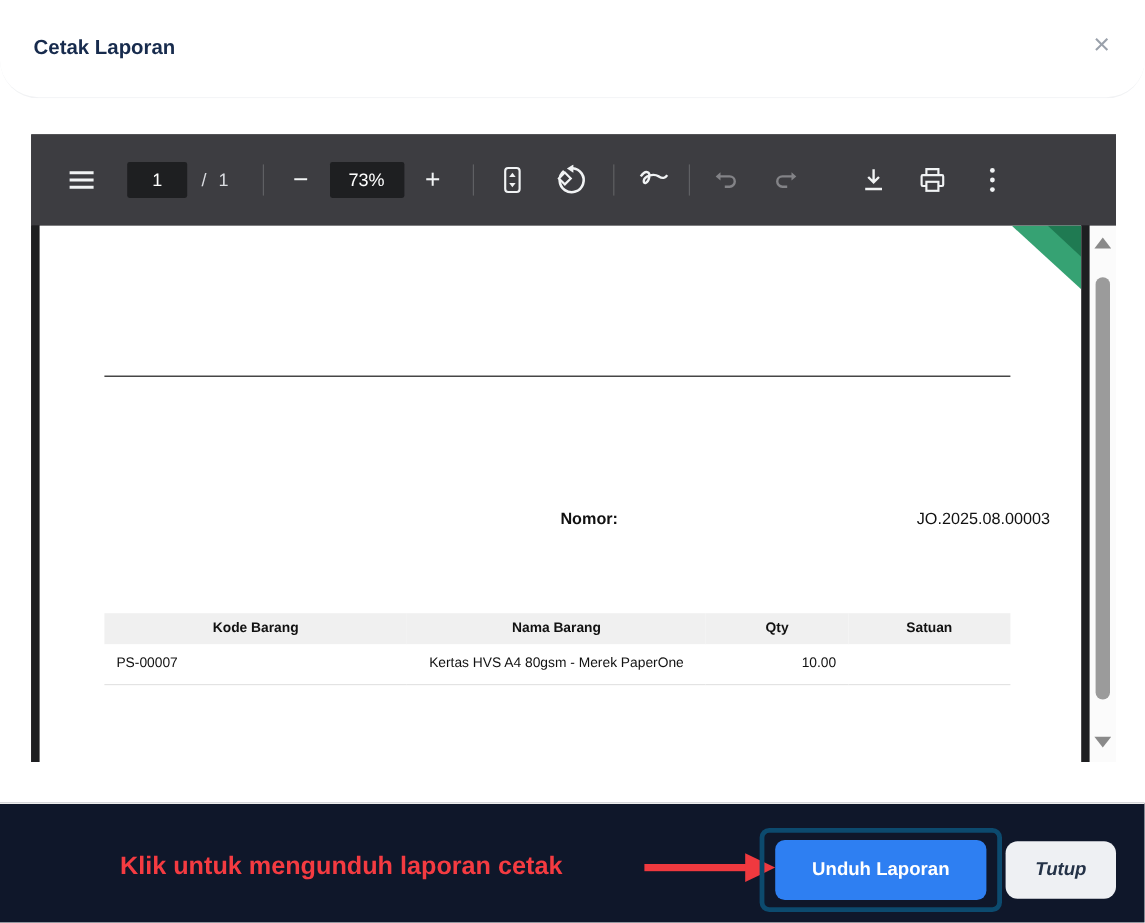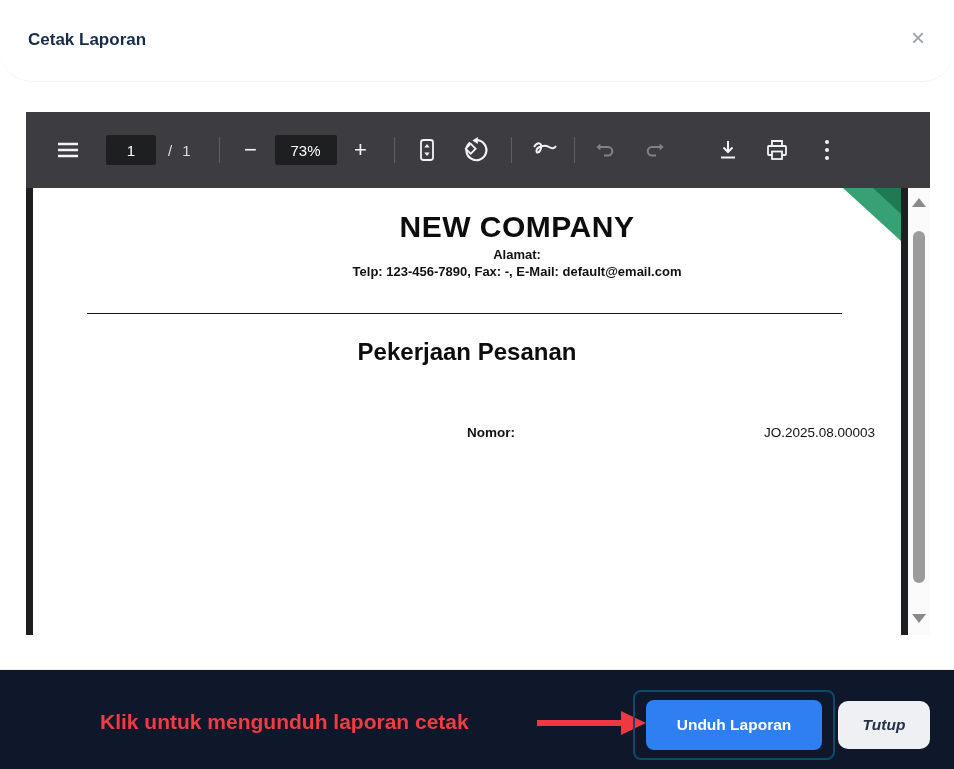--- a/index.html
+++ b/index.html
@@ -59,21 +59,21 @@
   .tri-up { width:0; height:0; border-left:7px solid transparent; border-right:7px solid transparent; border-bottom:9px solid #8a8a8a; }
   .tri-down { width:0; height:0; border-left:7px solid transparent; border-right:7px solid transparent; border-top:9px solid #8a8a8a; }
   .sb-thumb { position:absolute; left:5px; top:43px; width:12px; height:352px; background:#9b9b9b; border-radius:7px; cursor:pointer; }
 
   
   .modal-footer { position:absolute; left:0; top:669px; width:100%; height:100px; background:#0f172a; border-top:1px solid #ededed; }
   .annot-text { position:absolute; left:100px; top:40px; font-size:21px; font-weight:bold; color:#f43b41; }
   .annot-arrow-shaft { position:absolute; left:537px; top:50px; width:86px; height:6px; background:#ef393f; }
   .annot-arrow-head { position:absolute; left:621px; top:41px; width:0; height:0;
                       border-top:12px solid transparent; border-bottom:12px solid transparent; border-left:25px solid #ef393f; }
-  .highlight-box { position:absolute; left:633px; top:20px; width:202px; height:70px; border:2px solid #0c4a6e; border-radius:8px;
+  .highlight-box { position:absolute; left:633px; top:20px; width:202px; height:70px; border:4px solid #0c4a6e; border-radius:8px;
                    display:flex; align-items:center; justify-content:center; }
   .btn-download { width:176px; height:50px; background:#2e7ff2; border:none; border-radius:8px; color:#fff;
                   font-size:15.5px; font-weight:bold; cursor:pointer; font-family:"Liberation Sans", sans-serif; }
   .btn-close { position:absolute; left:838px; top:31px; width:92px; height:48px; background:#eef0f3; border:none; border-radius:10px;
                color:#243247; font-size:15.5px; font-weight:600; cursor:pointer; font-family:"Liberation Sans", sans-serif;font-style:italic; }
 
   svg { display:block; }
 </style>
 </head>
 <body>
@@ -157,37 +157,49 @@
 
     <div class="pdf-body">
       <div class="pdf-stage">
         <div class="pdf-page">
 
           <svg class="ribbon" width="58" height="53" viewBox="0 0 58 53">
             <polygon points="0,0 58,0 58,53" fill="#36a273"></polygon>
             <polygon points="30,0 58,0 58,26" fill="#1f7a52"></polygon>
           </svg>
 
-          <div class="doc-header">
-            <div class="doc-company">NEW COMPANY</div>
-            <div class="doc-addr">Alamat:</div>
-            <div class="doc-contact">Telp: 123-456-7890, Fax: -, E-Mail: default@email.com</div>
-          </div>
 
           <div class="doc-hr"></div>
 
-          <div class="doc-title">Pekerjaan Pesanan</div>
 
           <div class="doc-meta">
             <div class="meta-row">
               <span class="meta-label">Nomor:</span>
               <span class="meta-value">JO.2025.08.00003</span>
             </div>
           </div>
 
+          <table class="doc-table">
+            <thead>
+              <tr>
+                <th class="c1">Kode Barang</th>
+                <th class="c2">Nama Barang</th>
+                <th class="c3">Qty</th>
+                <th class="c4">Satuan</th>
+              </tr>
+            </thead>
+            <tbody>
+              <tr>
+                <td class="c1">PS-00007</td>
+                <td class="c2">Kertas HVS A4 80gsm - Merek PaperOne</td>
+                <td class="c3">10.00</td>
+                <td class="c4"></td>
+              </tr>
+            </tbody>
+          </table>
 
         </div>
       </div>
 
       <div class="pdf-scrollbar">
         <div class="sb-up">
             <div class="tri-up"></div>
           </div>
         <div class="sb-thumb"></div>
         <div class="sb-down">

